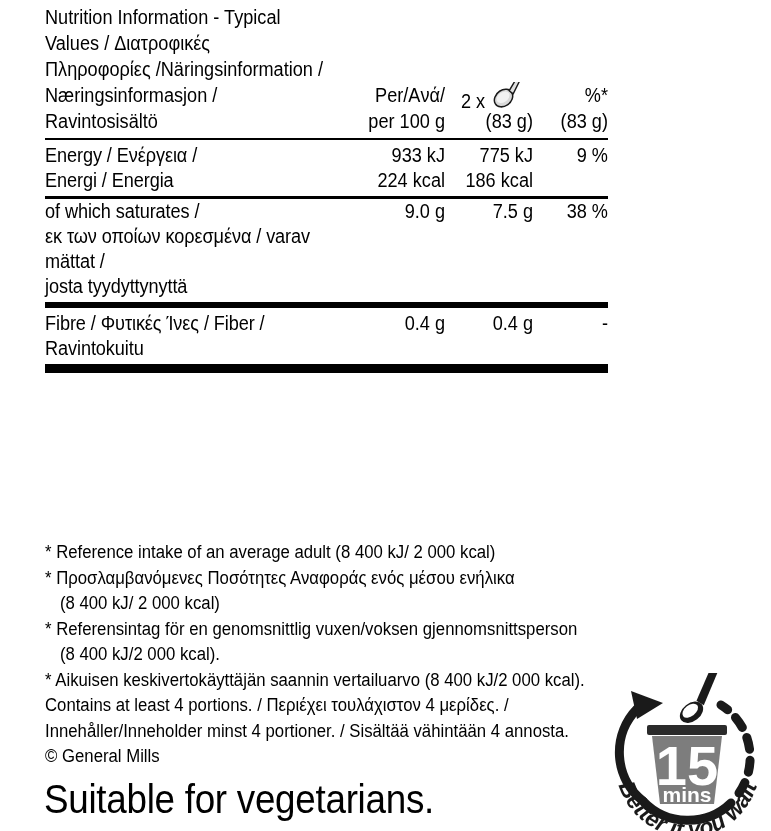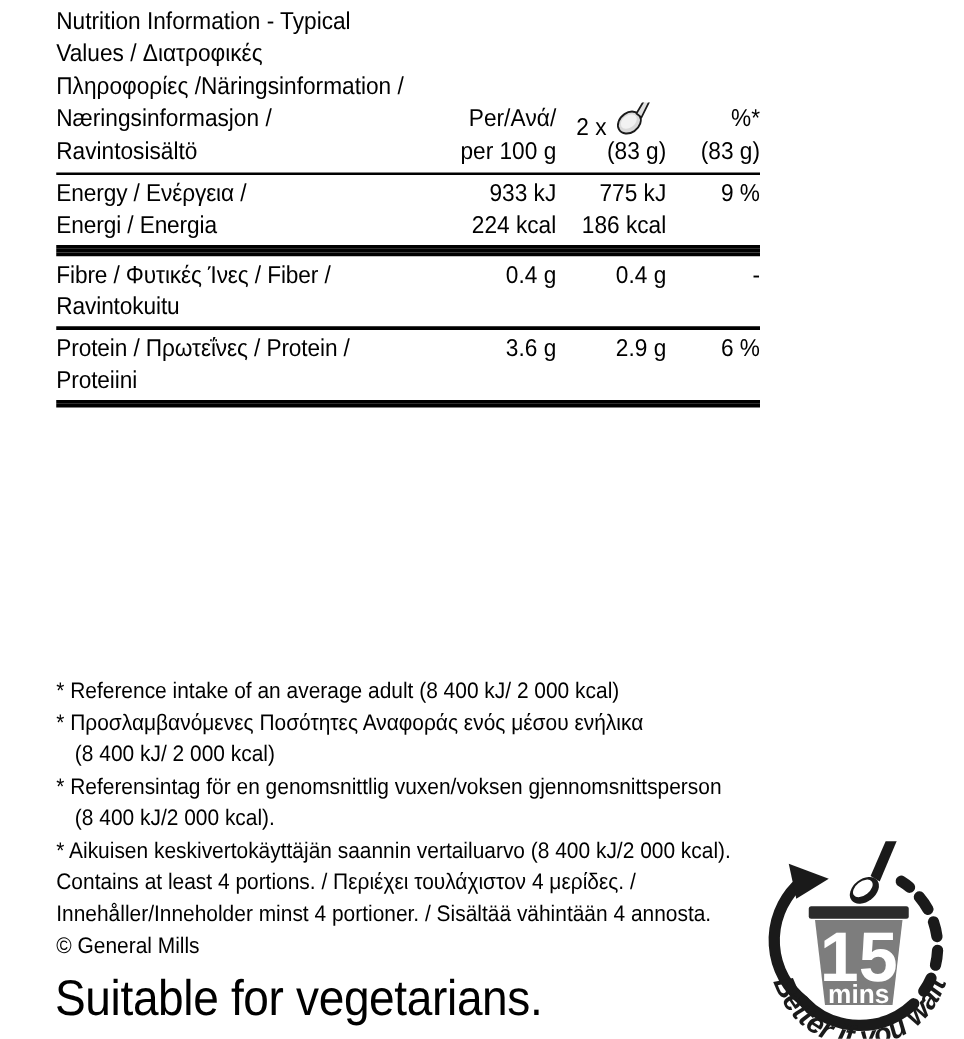--- a/index.html
+++ b/index.html
@@ -186,42 +186,44 @@
       <div class="num col1">933 kJ
 224 kcal</div>
       <div class="num col2">775 kJ
 186 kcal</div>
       <div class="num col3">9 %</div>
     </div>
 
     <div class="rule thick"></div>
 
 
+    <div class="row" style="padding-top:0;">
+      <div class="desc">of which saturates /
+εκ των οποίων κορεσμένα / varav mättat /
+josta tyydyttynyttä</div>
+      <div class="num col1">9.0 g</div>
+      <div class="num col2">7.5 g</div>
+      <div class="num col3">38 %</div>
+    </div>
 
     <div class="rule thick"></div>
 
 
 
     <div class="rule thick"></div>
 
     <div class="row">
       <div class="desc">Fibre / Φυτικές Ίνες / Fiber / Ravintokuitu</div>
       <div class="num col1">0.4 g</div>
       <div class="num col2">0.4 g</div>
       <div class="num col3">-</div>
     </div>
 
     <div class="rule thick"></div>
 
-    <div class="row">
-      <div class="desc">Protein / Πρωτεΐνες / Protein / Proteiini</div>
-      <div class="num col1">3.6 g</div>
-      <div class="num col2">2.9 g</div>
-      <div class="num col3">6 %</div>
-    </div>
 
     <div class="rule thick"></div>
 
 
     <div class="rule thick"></div>
   </div>
 
   <div class="footnotes">
     <div class="fn">* Reference intake of an average adult (8 400 kJ/ 2 000 kcal)</div>
     <div class="fn">* Προσλαμβανόμενες Ποσότητες Αναφοράς ενός μέσου ενήλικα</div>

